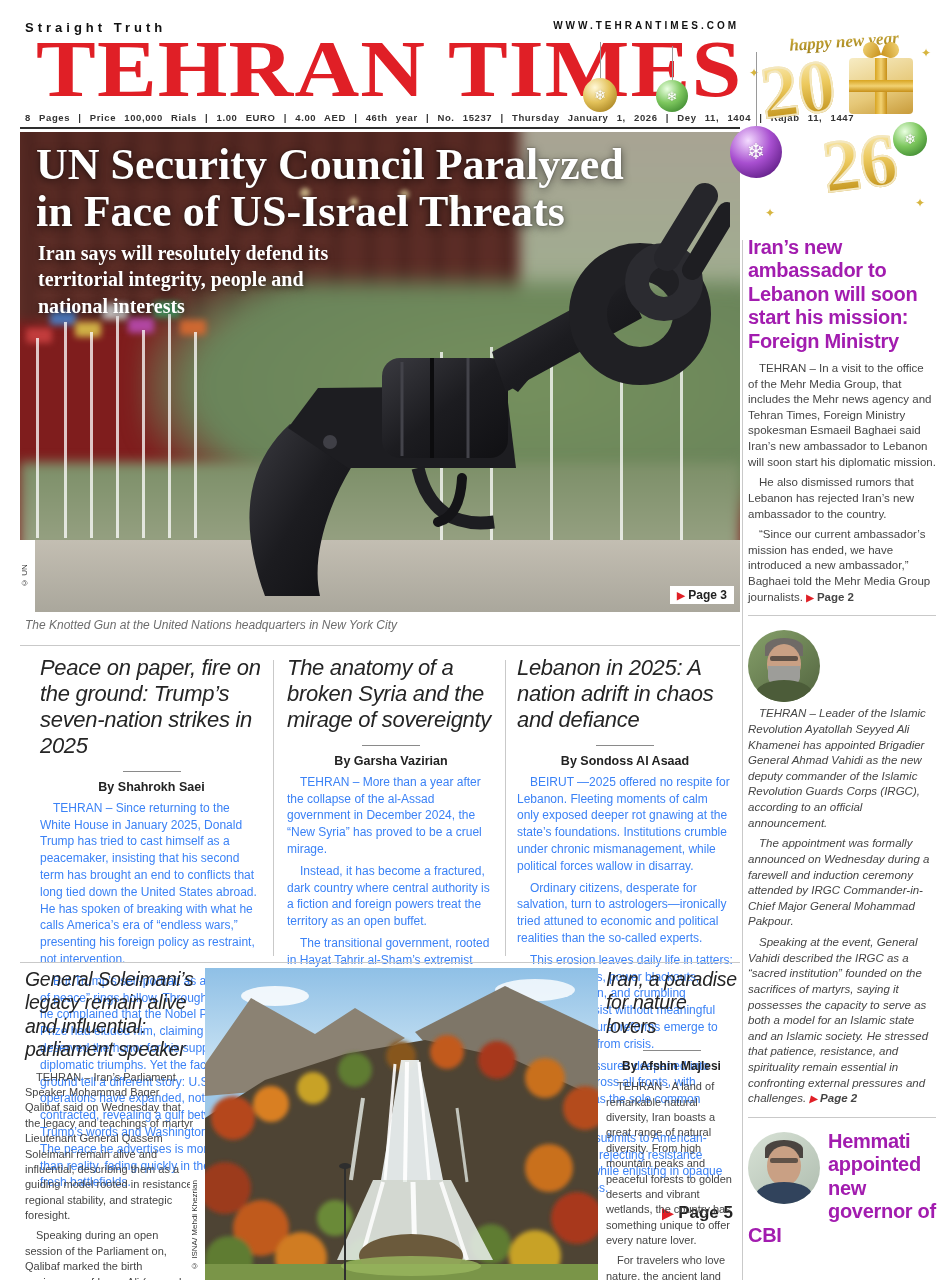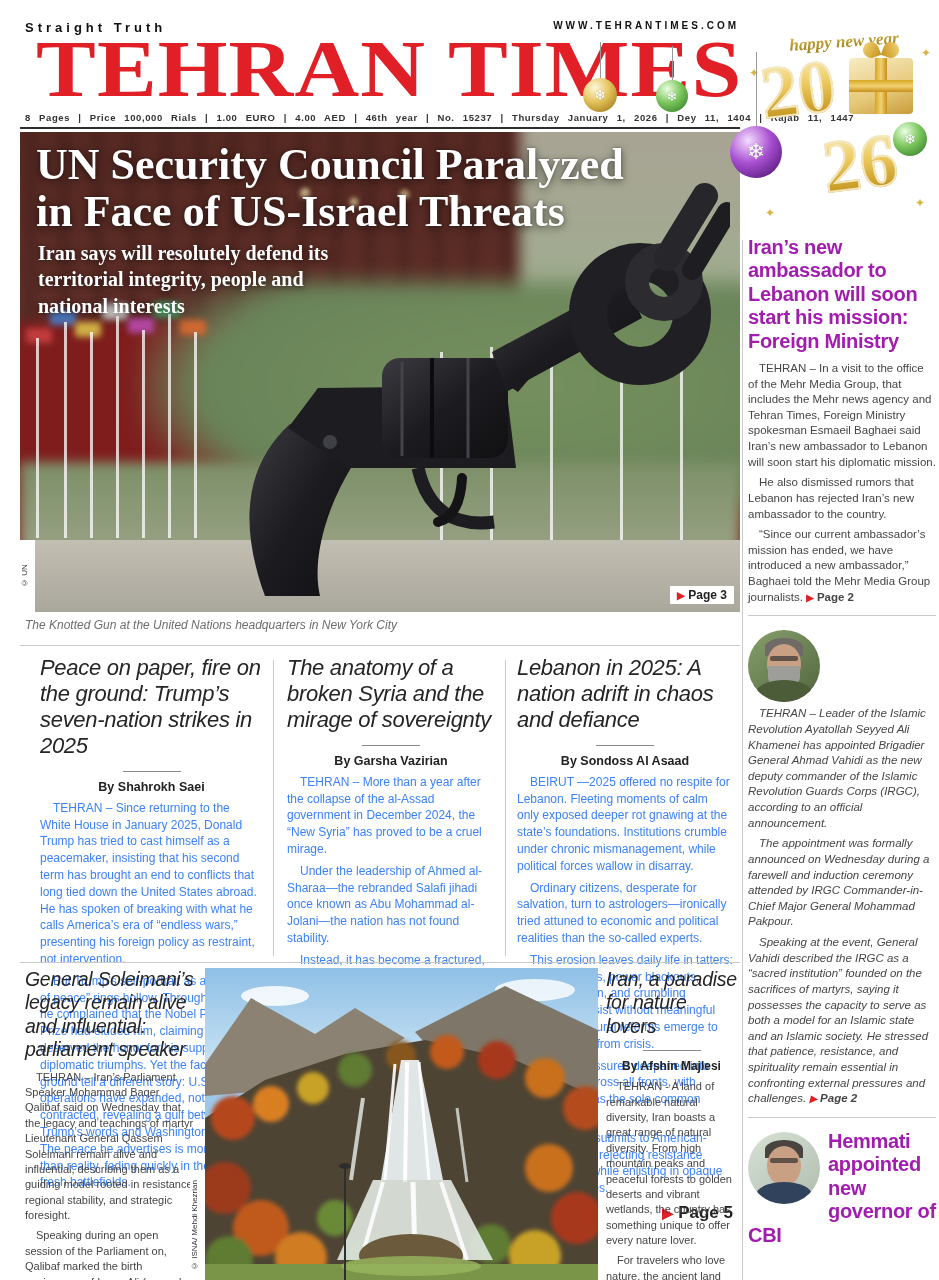--- a/index.html
+++ b/index.html
@@ -226,21 +226,20 @@
     </div>
   </div>
   <div class="v-rule" style="left:273px;top:660px;height:296px;"></div>
 
   <div class="mid-col" style="left:287px;width:208px;">
     <div class="a-title">The anatomy of a broken Syria and the mirage of sovereignty</div>
     <div class="a-div"></div>
     <div class="a-by">By Garsha Vazirian</div>
     <div class="a-body">
       <p>TEHRAN – More than a year after the collapse of the al-Assad government in December 2024, the “New Syria” has proved to be a cruel mirage.</p>
-      <p>Under the leadership of Ahmed al-Sharaa—the rebranded Salafi jihadi once known as Abu Mohammad al-Jolani—the nation has not found stability.</p>
       <p>Instead, it has become a fractured, dark country where central authority is a fiction and foreign powers treat the territory as an open buffet.</p>
       <p>The transitional government, rooted in Hayat Tahrir al-Sham’s extremist DNA, has traded national sovereignty for precarious survival, enabling a regime of domestic repression and external humiliation.</p>
       <p>The most devastating indictment of this new era is the unchecked expansion of Israeli military aggression. Throughout 2025, Israel has systematically exploited Syria’s internal chaos to redraw the map.</p>
     </div>
   </div>
   <div class="v-rule" style="left:505px;top:660px;height:296px;"></div>
 
   <div class="mid-col" style="left:517px;width:216px;">
     <div class="a-title">Lebanon in 2025: A nation adrift in chaos and defiance</div>
     <div class="a-div"></div>

